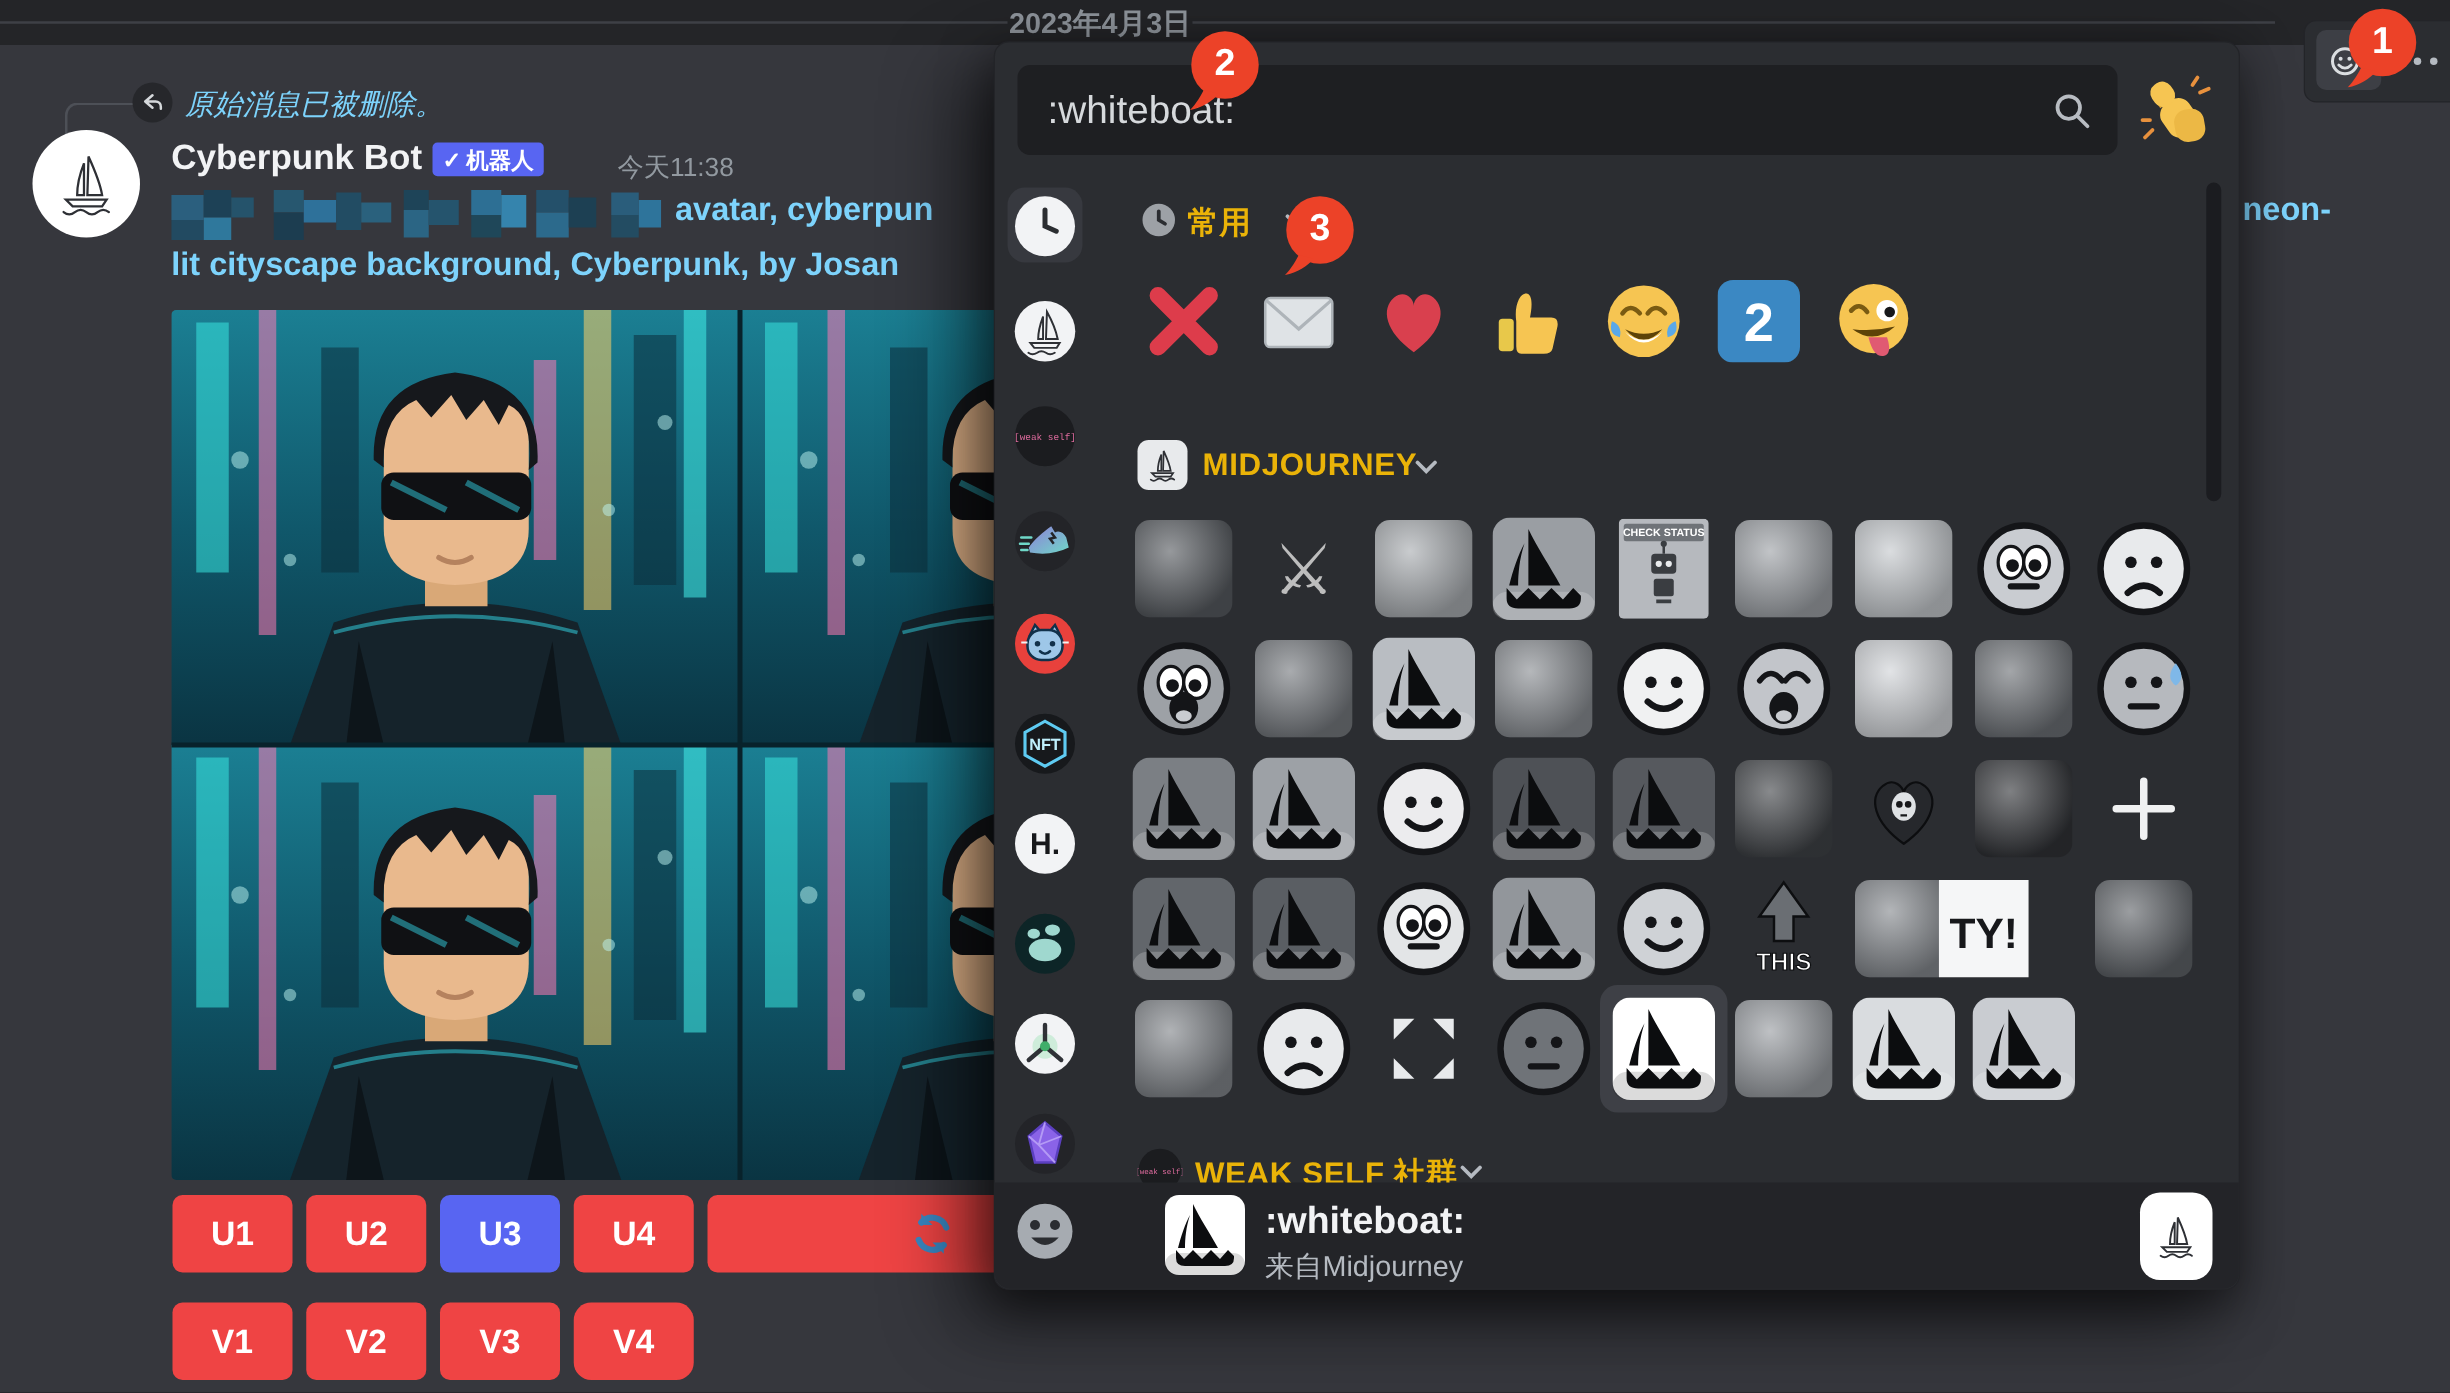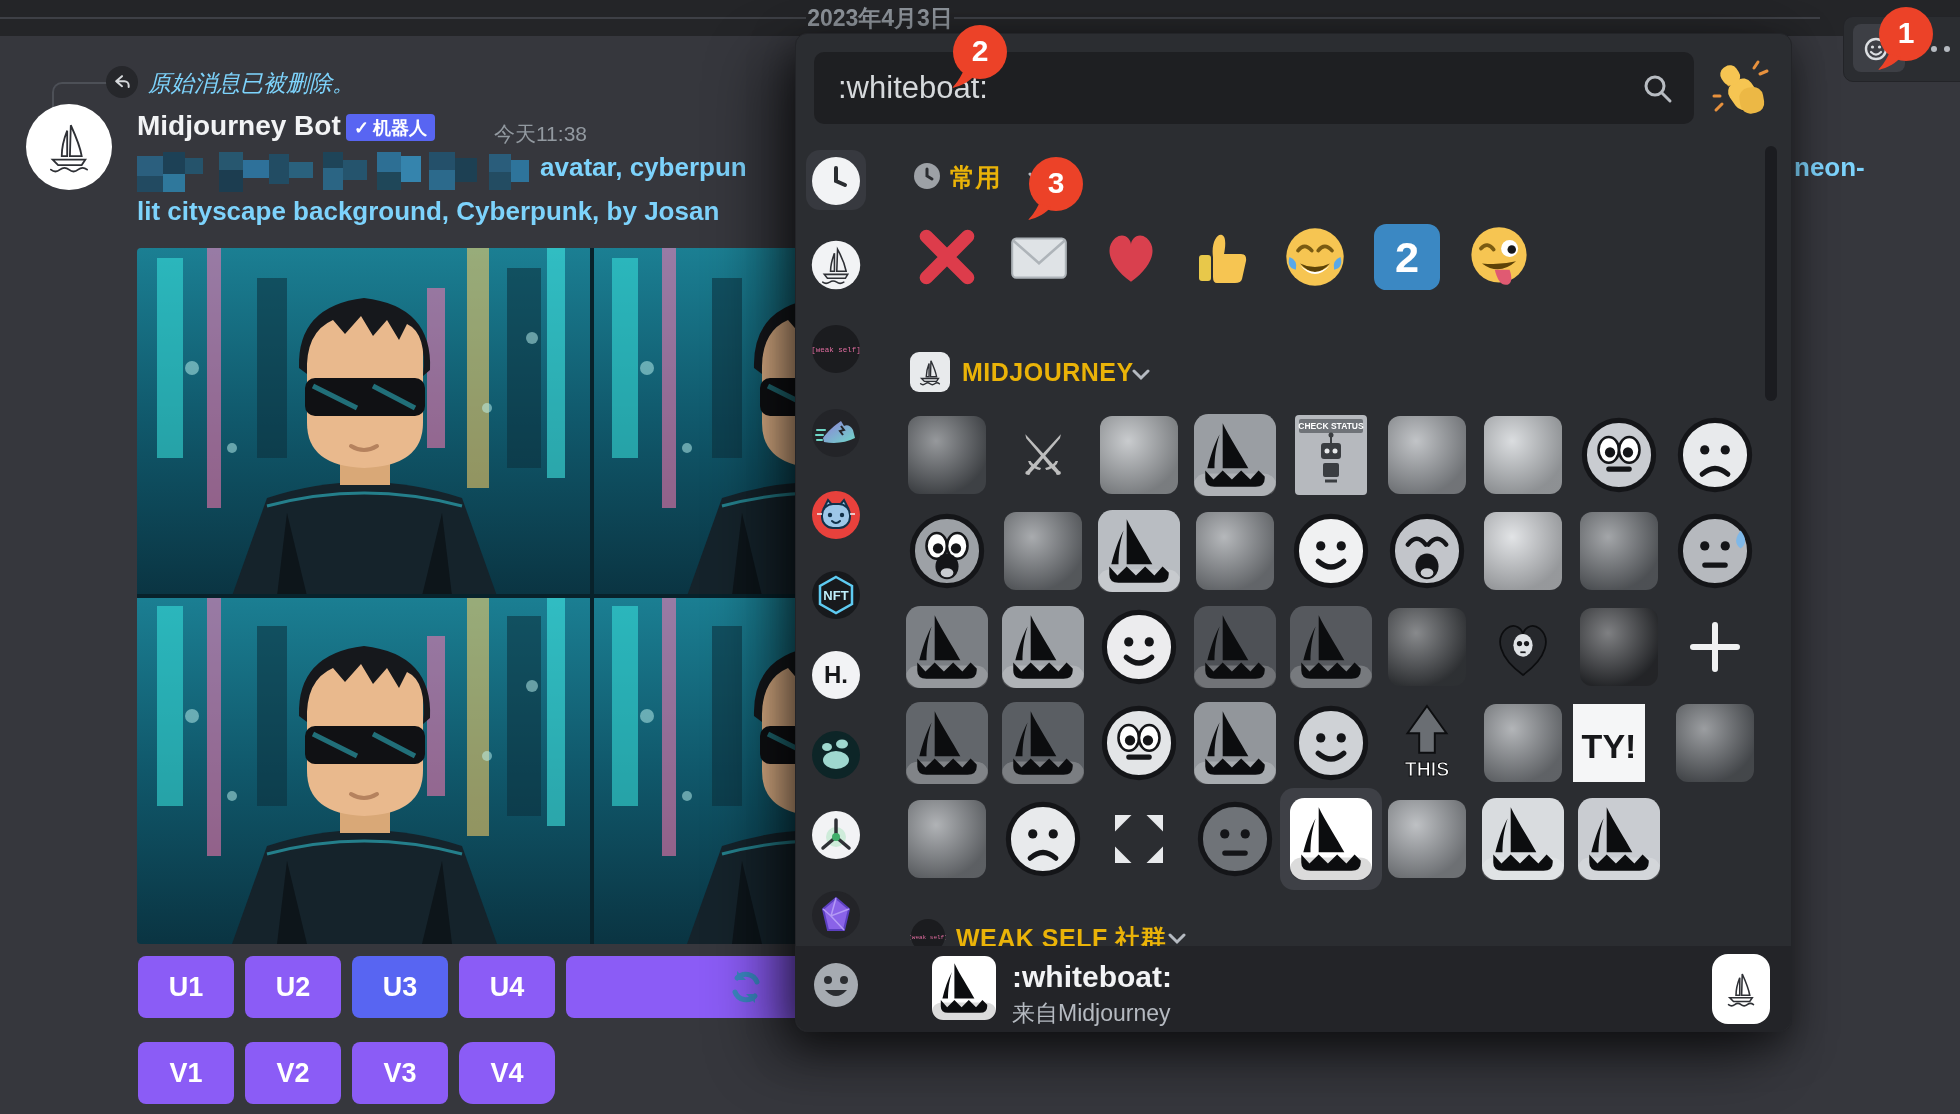--- a/index.html
+++ b/index.html
@@ -22,21 +22,21 @@
   #author{left:137px;top:110px;font-size:28px;font-weight:bold;color:#f2f3f5;}
   #bot-badge{left:346px;top:114px;height:27px;background:#5865f2;border-radius:4px;
     display:flex;align-items:center;padding:0 8px;gap:4px;font-size:18px;font-weight:bold;color:#fff;}
   #timestamp{left:494px;top:120px;font-size:21px;color:#9299a0;}
   .msgtext{font-size:26px;font-weight:bold;color:#7dd3fc;white-space:nowrap;}
   #mention-mosaic{left:137px;top:152px;width:392px;height:42px;}
   #prompt-left{left:540px;top:152px;}
   #prompt-right{left:1794px;top:152px;}
   #prompt-line2{left:137px;top:196px;}
   #gen-image{left:137px;top:248px;width:910px;height:696px;border-radius:4px;overflow:hidden;}
-  .mjbtn{height:62px;width:96px;background:#8b5cf6;border-radius:8px;border:none;
+  .mjbtn{height:62px;width:96px;background:#ef4444;border-radius:8px;border:none;
     color:#fff;font-size:27px;font-weight:bold;font-family:"Liberation Sans",sans-serif;
     display:flex;align-items:center;justify-content:center;position:absolute;cursor:pointer;}
   .mjbtn.active{background:#5865f2;}
   #reroll-btn{left:566px;top:956px;width:240px;}
   
   #picker{left:795px;top:33px;width:995px;height:997px;background:#2b2d31;border-radius:12px;
     box-shadow:0 12px 40px rgba(0,0,0,.55),-30px 25px 60px rgba(0,0,0,.45);border:1px solid #232428;}
   #search-input{left:18px;top:18px;width:880px;height:72px;background:#1e1f22;border:none;
     border-radius:10px;color:#d6d9dc;font-size:31px;padding:0 60px 0 24px;box-sizing:border-box;
     font-family:"Liberation Sans",sans-serif;}
@@ -92,21 +92,21 @@
   <div class="abs hidden-under" id="avatar">
     <svg width="58" height="58" viewBox="0 0 64 64">
       <g stroke="#2e3035" stroke-width="2" fill="none" stroke-linecap="round">
         <path d="M34 8 C39 19 44 30 46 42 L33 42 Z"></path>
         <path d="M30 14 C26 24 24 34 24 42 L30 42 Z"></path>
         <path d="M14 46 L50 46 L46 52 L20 52 Z"></path>
         <path d="M12 57 q5 4 10 0 q5 -4 10 0 q5 4 10 0 q5 -4 10 0"></path>
       </g>
     </svg>
   </div>
-  <div class="abs hidden-under" id="author">Midjourney Bot</div>
+  <div class="abs hidden-under" id="author">Cyberpunk Bot</div>
   <div class="abs hidden-under" id="bot-badge">
     <span>✓</span>
     <span>机器人</span>
   </div>
   <div class="abs hidden-under" id="timestamp">今天11:38</div>
 
   <svg class="abs hidden-under" id="mention-mosaic" viewBox="0 0 392 42">
     <g>
       <rect x="0" y="4" width="26" height="20" fill="#2b5f7e"></rect>
         <rect x="0" y="24" width="26" height="16" fill="#224a61"></rect>
@@ -669,21 +669,21 @@
       <div class="cell" style="left: 590px; top: 668px;">
         <svg width="78" height="82" viewBox="0 0 80 84">
     <path d="M40 4 L60 32 L48 32 L48 52 L32 52 L32 32 L20 32 Z" fill="#6a6e73" stroke="#0d0e10" stroke-width="2"></path>
     <text x="40" y="76" text-anchor="middle" font-size="20" font-weight="bold" fill="#ffffff" stroke="#0d0e10" stroke-width="1">THIS</text>
         </svg>
       </div>
       <div class="cell" style="left: 686px; top: 668px;">
         <div style="width:78px;height:78px;border-radius:12px;background:
     radial-gradient(circle at 36% 32%, rgba(255,255,255,.38), rgba(0,0,0,.28) 75%), #84888d;"></div>
       </div>
-      <div class="cell" style="left: 772px; top: 668px;">
+      <div class="cell" style="left: 750px; top: 668px;">
         <svg width="72" height="78" viewBox="0 0 72 78">
           <rect width="72" height="78" fill="#f5f6f7"></rect>
     <text x="36" y="54" text-anchor="middle" font-size="34" font-weight="bold" fill="#17181b">TY!</text>
         </svg>
       </div>
       <div class="cell" style="left: 878px; top: 668px;">
         <div style="width:78px;height:78px;border-radius:12px;background:
     radial-gradient(circle at 36% 32%, rgba(255,255,255,.38), rgba(0,0,0,.28) 75%), #5e6267;"></div>
       </div>
       <div class="cell" style="left: 110px; top: 764px;">

